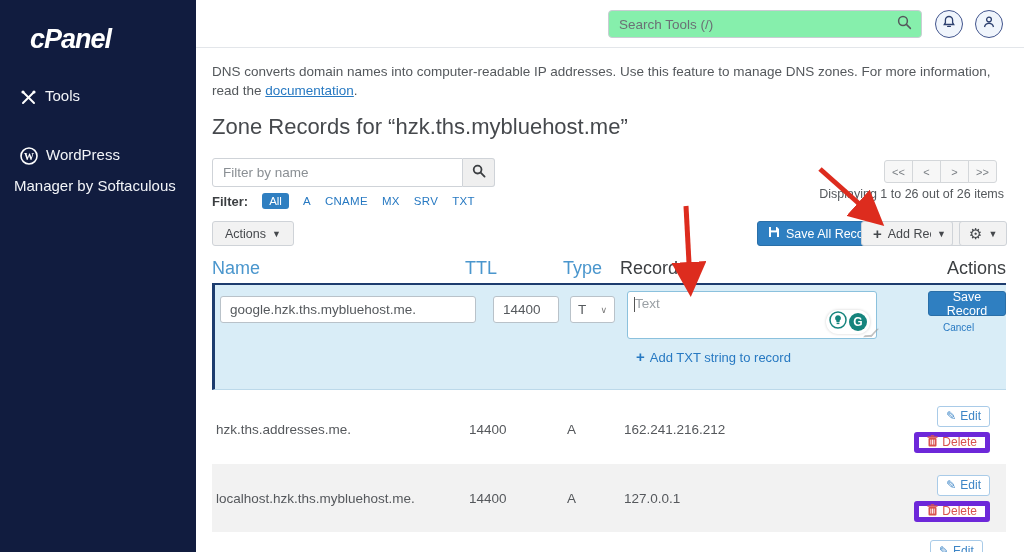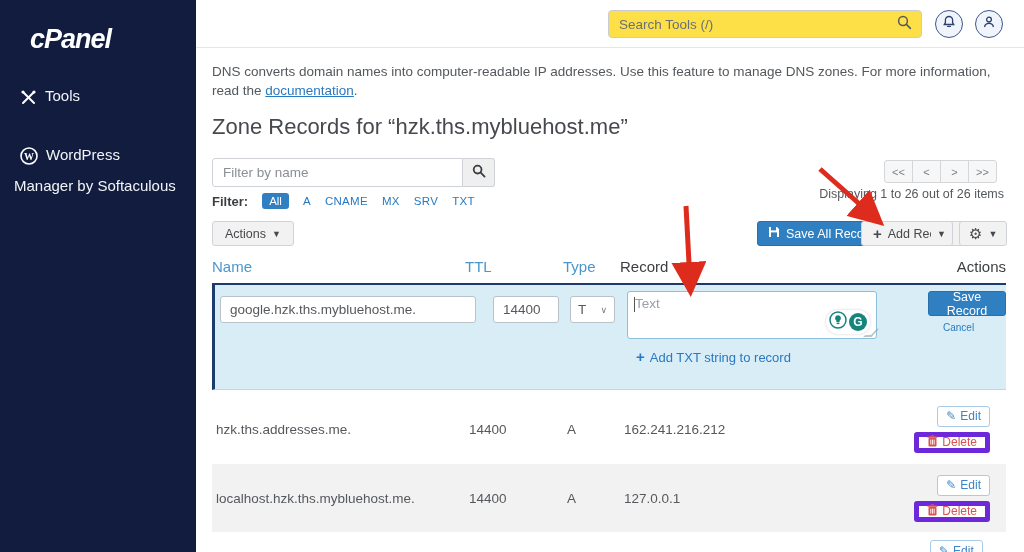--- a/index.html
+++ b/index.html
@@ -12,21 +12,21 @@
     background:var(--sidebar_bg,#111c3f); color:#fff; }
   .logo { font-style:italic; font-weight:bold; font-size:27px; letter-spacing:-1px;
     padding:24px 0 0 30px; color:#fff; }
   .side-item { padding:0 14px; margin-top:28px; font-size:15px; line-height:26px; color:#f2f4f8; cursor:pointer; }
   .side-item .sicon { display:inline-block; vertical-align:-5px; margin:0 8px 0 6px; }
 
   
   .topbar { position:absolute; left:196px; top:0; width:828px; height:48px;
     background:#fff; border-bottom:1px solid #e3e6ea; }
   .search-wrap { position:absolute; left:412px; top:10px; width:314px; height:28px;
-    border:1px solid #c9cdd3; border-radius:4px; background:#fde047; display:flex; align-items:center; }
+    border:1px solid #c9cdd3; border-radius:4px; background:#86efac; display:flex; align-items:center; }
   .search-wrap input { flex:1; border:none; outline:none; font-size:13.5px; color:#444;
     padding:0 8px 0 10px; background:transparent; font-family:inherit; }
   .search-wrap input::placeholder { color:#6b7075; opacity:1; }
   .search-wrap .mag { margin-right:9px; }
   .circle-btn { position:absolute; top:10px; width:28px; height:28px; border-radius:50%;
     border:1.5px solid #41548c; background:#f0f5fc; display:flex; align-items:center; justify-content:center; cursor:pointer; }
   .circle-bell { left:739px; } .circle-user { left:779px; }
 
   
   .intro { position:absolute; left:212px; top:62px; width:780px; font-size:13.5px; color:#54585c; line-height:19px; }
@@ -62,21 +62,21 @@
   .btn-blue { background:var(--primary_blue,#2f7fc1); border:1px solid #2a6fa8; color:#fff; }
   .actions-btn { position:absolute; left:212px; top:221px; padding:0 12px; }
   .saveall-btn { position:absolute; left:757px; top:221px; padding:0 10px; }
   .addrec-btn  { position:absolute; left:861px; top:221px; padding:0 11px; border-radius:3px 0 0 3px; }
   .addrec-caret{ position:absolute; left:931px; top:221px; width:22px; border-left:none; border-radius:0 3px 3px 0; }
   .gear-btn    { position:absolute; left:959px; top:221px; padding:0 9px; }
   .caret { font-size:9px; color:#45484c; }
   .plus { font-weight:bold; font-size:15px; line-height:1; }
 
   
-  .thead { position:absolute; left:212px; top:258px; width:794px; height:25px; display:flex; font-size:15px; }
+  .thead { position:absolute; left:212px; top:258px; width:794px; height:25px; display:flex; font-size:18px; }
   .col-name { width:253px; } .col-ttl { width:98px; } .col-type { width:57px; }
   .col-record { flex:1; } .col-actions { width:106px; text-align:right; }
   .th-link { color:#4a96cd; cursor:pointer; } .th-plain { color:#3c3f42; }
 
   
   .edit-panel { position:absolute; left:212px; top:283px; width:794px; height:107px;
     background:var(--panel_bg,#d9edf7); border-left:3px solid var(--panel_border,#1d3c6e);
     border-top:2px solid var(--panel_border,#1d3c6e); border-bottom:1px solid #bcd9ea; }
   .edit-panel input, .fake-select { border:1px solid #b9c2c9; border-radius:3px; background:#fff;
     height:27px; font-size:13.5px; color:#55595d; font-family:inherit; outline:none; }

